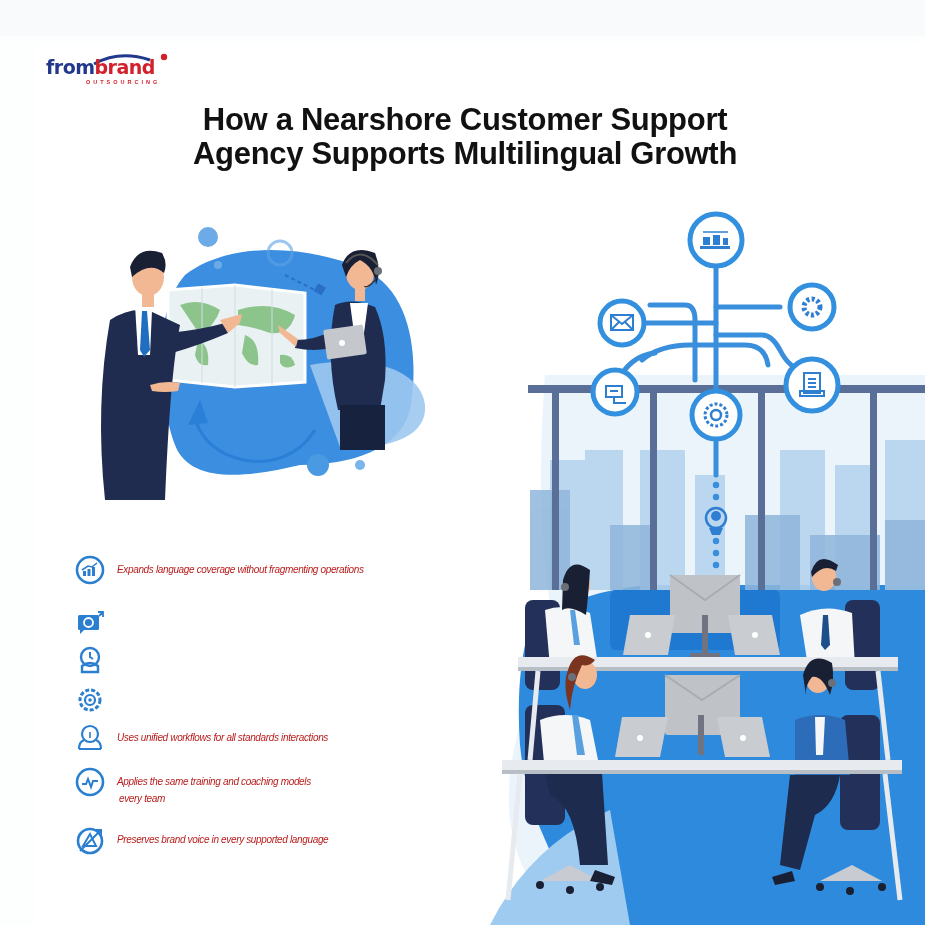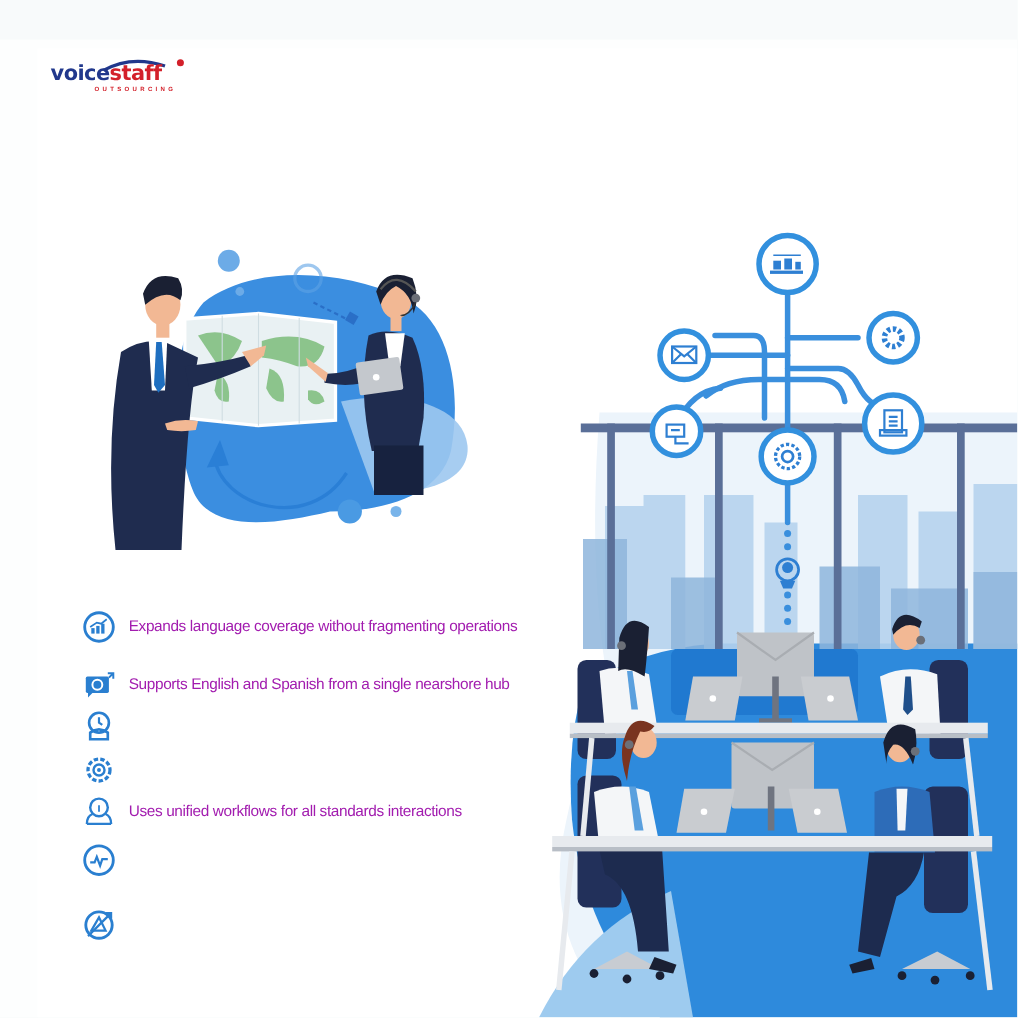--- a/index.html
+++ b/index.html
@@ -16,41 +16,45 @@
   .logo-sub { position: absolute; left: 40px; top: 25px; font-size: 5.5px; letter-spacing: 3px; font-weight: 700; color: #d3202a; }
   .logo-swoosh { position: absolute; left: 46px; top: -2px; }
 
   
   .title { position: absolute; left: 150px; top: 103px; width: 630px; text-align: center; font-family: "Liberation Sans", sans-serif; font-weight: 700; font-size: 31px; line-height: 34px; color: #111; letter-spacing: -0.3px; }
 
   
   .features { position: absolute; left: 74px; top: 554px; width: 440px; }
   .feat { position: absolute; left: 0; display: flex; align-items: flex-start; }
   .feat-icon { width: 32px; height: 32px; flex: 0 0 32px; }
-  .feat-text { margin-left: 11px; font-family: "Liberation Sans", sans-serif; font-size: 14px; line-height: 17px; color: #a21caf; letter-spacing: -0.35px; padding-top: 7px; }
+  .feat-text { margin-left: 11px; font-family: "Liberation Sans", sans-serif; font-size: 10px; line-height: 17px; color: #b91c1c; letter-spacing: -0.35px; padding-top: 7px; font-style: italic; }
   .feat-text .l2 { display: block; padding-left: 2px; }
 
   .illus { position: absolute; }
 </style>
 </head>
 <body>
 
 <div class="canvas">
   <div class="top-strip"></div>
   <div class="card"></div>
 
   <div class="logo">
     <svg class="logo-swoosh" width="80" height="14" viewBox="0 0 80 14">
       <path d="M2 12 C 20 2, 40 2, 58 8" stroke="#21388c" stroke-width="3" fill="none"></path>
       <circle cx="72" cy="5" r="3.2" fill="#d3202a"></circle>
     </svg>
-    <span class="logo-super"><span>voice</span><span class="logo-staff">staff</span></span>
+    <span class="logo-super"><span>from</span><span class="logo-staff">brand</span></span>
     <span class="logo-sub">OUTSOURCING</span>
   </div>
 
+  <h1 class="title">
+    <span>How a Nearshore Customer Support</span><br>
+    <span>Agency Supports Multilingual Growth</span>
+  </h1>
 
   <svg class="illus" style="left:80px;top:215px" width="360" height="290" viewBox="0 0 360 290">
 
     <path d="M105 60 C 150 25, 230 30, 285 55 C 330 75, 340 140, 330 195 C 320 235, 270 250, 220 250 C 170 262, 110 270, 95 230 C 80 190, 70 100, 105 60 Z" fill="#3b8ee0"></path>
     <path d="M230 150 C 280 140, 340 150, 345 190 C 348 225, 300 235, 260 232 Z" fill="#9dc8ef" opacity="0.9"></path>
     <circle cx="128" cy="22" r="10" fill="#6cabe7"></circle>
     <circle cx="138" cy="50" r="4" fill="#6cabe7"></circle>
     <circle cx="238" cy="250" r="11" fill="#4a9ae3"></circle>
     <circle cx="280" cy="250" r="5" fill="#79b4ea"></circle>
     <circle cx="200" cy="38" r="12" fill="none" stroke="#5da2e4" stroke-width="3" opacity="0.6"></circle>
@@ -268,21 +272,20 @@
       <span class="feat-text">Expands language coverage without fragmenting operations</span>
     </div>
 
     <div class="feat" style="top:52px">
       <svg class="feat-icon" viewBox="0 0 32 32">
         <rect x="4" y="9" width="21" height="15" rx="1.5" fill="#2a7fd0"></rect>
         <path d="M6 24 L 6 28 L 10 24 Z" fill="#2a7fd0"></path>
         <circle cx="14.5" cy="16.5" r="4.5" fill="none" stroke="#fff" stroke-width="1.8"></circle>
         <path d="M24 6 L 29 6 L 29 11 M 29 6 L 25 10" stroke="#2a7fd0" stroke-width="1.8" fill="none"></path>
       </svg>
-      <span class="feat-text">Supports English and Spanish from a single nearshore hub</span>
     </div>
 
     <div class="feat" style="top:90px">
       <svg class="feat-icon" viewBox="0 0 32 32">
         <circle cx="16" cy="13" r="9" fill="none" stroke="#2a7fd0" stroke-width="2.4"></circle>
         <path d="M16 8 L 16 13 L 19 15" stroke="#2a7fd0" stroke-width="2" fill="none"></path>
         <path d="M8 28 L 8 22 Q 16 16 24 22 L 24 28 Z" fill="none" stroke="#2a7fd0" stroke-width="2.4"></path>
       </svg>
     </div>
 
@@ -301,23 +304,25 @@
         <path d="M5 27 Q 5 20 10 18 M 27 27 Q 27 20 22 18 M 5 27 L 27 27" stroke="#2a7fd0" stroke-width="2.2" fill="none"></path>
       </svg>
       <span class="feat-text">Uses unified workflows for all standards interactions</span>
     </div>
 
     <div class="feat" style="top:212px">
       <svg class="feat-icon" viewBox="0 0 32 32">
         <circle cx="16" cy="16" r="13" fill="none" stroke="#2a7fd0" stroke-width="2.6"></circle>
         <path d="M8 18 L 12 18 L 14 13 L 17 21 L 19 15 L 24 15" stroke="#2a7fd0" stroke-width="2" fill="none"></path>
       </svg>
+      <span class="feat-text"><span>Applies the same training and coaching models</span><span class="l2">every team</span></span>
     </div>
 
     <div class="feat" style="top:270px">
       <svg class="feat-icon" viewBox="0 0 32 32">
         <circle cx="16" cy="17" r="12" fill="none" stroke="#2a7fd0" stroke-width="2.6"></circle>
         <path d="M9 22 L 16 10 L 22 22 Z" fill="none" stroke="#2a7fd0" stroke-width="2"></path>
         <path d="M6 27 L 26 7 M 22 6 L 27 6 L 27 11" stroke="#2a7fd0" stroke-width="2" fill="none"></path>
       </svg>
+      <span class="feat-text">Preserves brand voice in every supported language</span>
     </div>
   </div>
 </div>
 
 </body></html>

